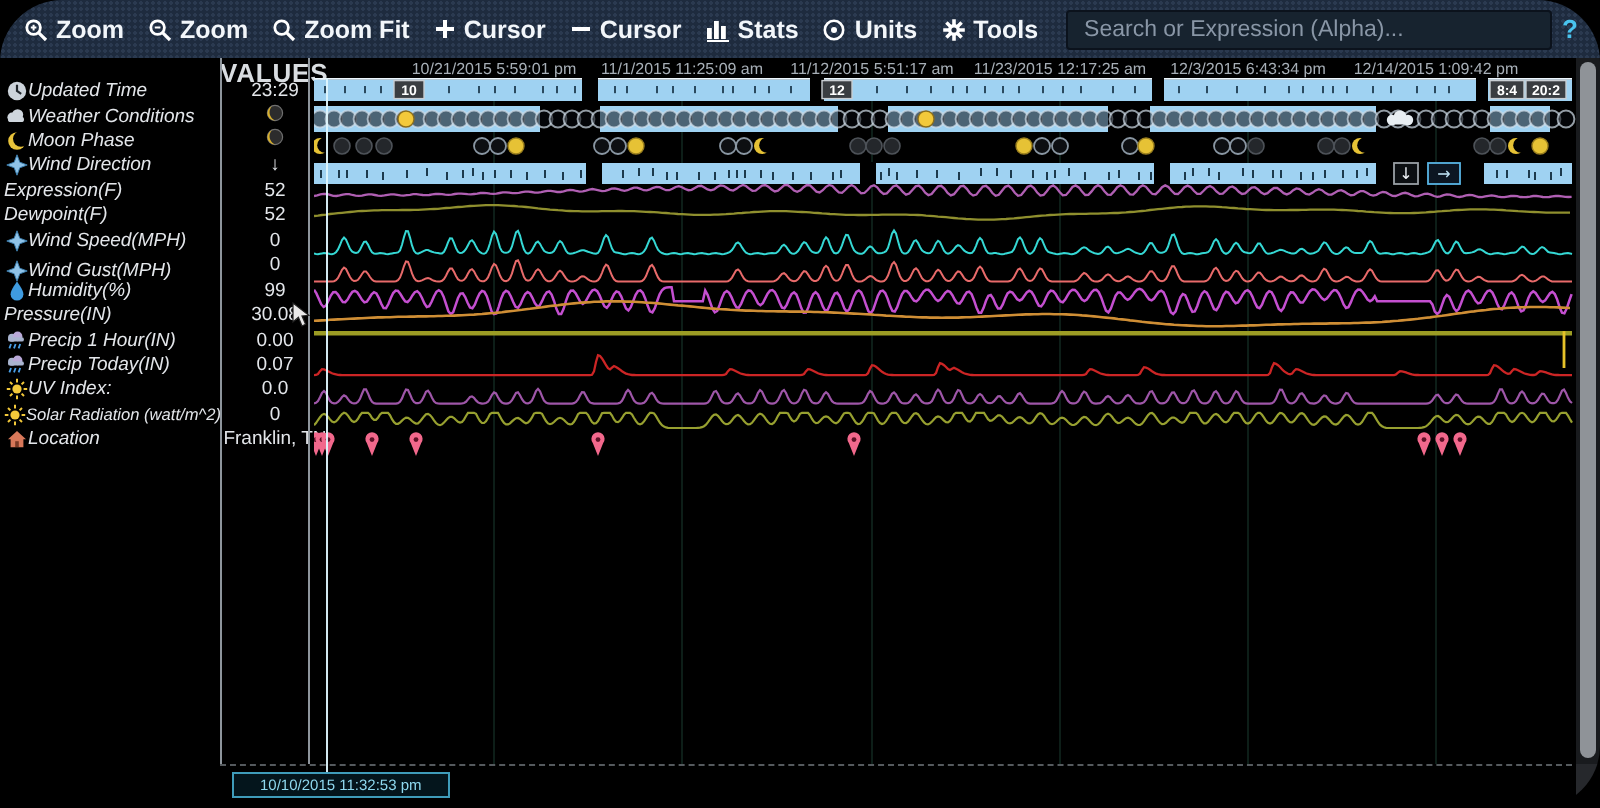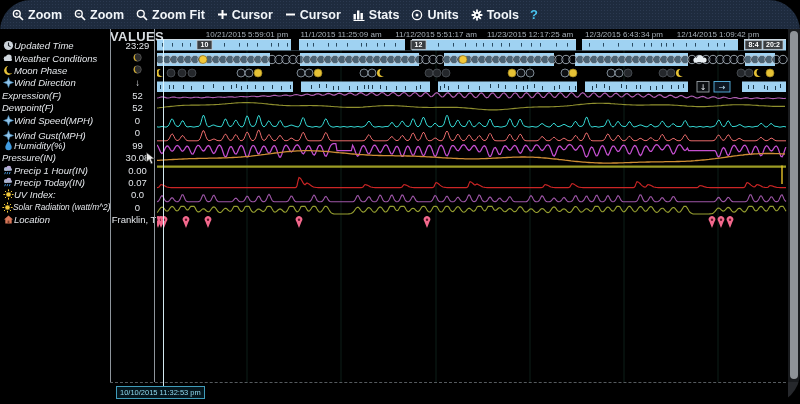--- a/index.html
+++ b/index.html
@@ -28,21 +28,21 @@
     color:#e3e6ea;font-size:9.5px;white-space:nowrap;overflow:visible;justify-content:center;}
   .vhdr{position:absolute;left:110px;top:29px;width:44px;height:10px;text-align:right;
     color:#d9dde1;font-size:13px;font-weight:700;letter-spacing:.4px;}
   .vsep{position:absolute;top:29px;width:1px;height:353px;background:#8e959c;}
   
   .tlabel{position:absolute;top:30px;transform:translateX(-50%);color:#a7afb7;font-size:8px;white-space:nowrap;}
   
   .trackwrap{position:absolute;left:157px;top:29px;width:632px;height:360px;}
   .cursorline{position:absolute;left:163px;top:39px;width:1px;height:349px;
     background:rgba(222,246,253,.95);cursor:ew-resize;z-index:5;}
-  .cursorbox{position:absolute;left:116px;top:386px;height:11px;line-height:11px;padding:0 3px;
+  .cursorbox{position:absolute;left:116px;top:386px;height:11px;line-height:11px;padding:0 13px;
     background:#04151c;border:1px solid #3f9cba;color:#8fd8ee;font-size:7.5px;white-space:nowrap;z-index:6;}
   .botline{position:absolute;left:110px;top:382px;width:676px;border-top:1px dashed #555a5e;}
   
   .sbtrack{position:absolute;left:788px;top:29px;width:12px;height:353px;background:#191b1e;}
   .sbthumb{position:absolute;left:790px;top:31px;width:8px;height:348px;background:#8f9398;border-radius:5px;cursor:grab;}
   .sbcorner{position:absolute;left:788px;top:382px;width:12px;height:22px;background:#26282c;}
   .mousecur{position:absolute;left:146px;top:151px;z-index:9;}
 </style>
 </head>
 <body>
@@ -119,20 +119,23 @@
       <span>
           <svg width="12" height="12" viewBox="0 0 12 12">
             <g stroke="#fff" stroke-width="1.8">
               <path d="M6 0.6v10.8M0.6 6h10.8M2.2 2.2l7.6 7.6M9.8 2.2L2.2 9.8"></path>
             </g>
             <circle cx="6" cy="6" r="3" fill="#fff"></circle>
             <circle cx="6" cy="6" r="1.3" fill="#1e2b3e"></circle>
           </svg>
         </span>
       <span>Tools</span>
+    </div>
+    <div class="searchwrap">
+      <input class="search" type="text" placeholder="Search or Expression (Alpha)..." style="">
     </div>
     <div class="help">?</div>
   </div>
 
   <div id="sidebar">
       <div class="srow" style="top:39.0px">
       <span class="ric">
           <svg width="11" height="11" viewBox="0 0 11 11">
             <circle cx="5.5" cy="5.5" r="4.6" fill="#ccd3da"></circle>
             <path d="M5.5 2.4v3.1l2.1 1.4" stroke="#20262c" stroke-width="1.1" fill="none"></path>

